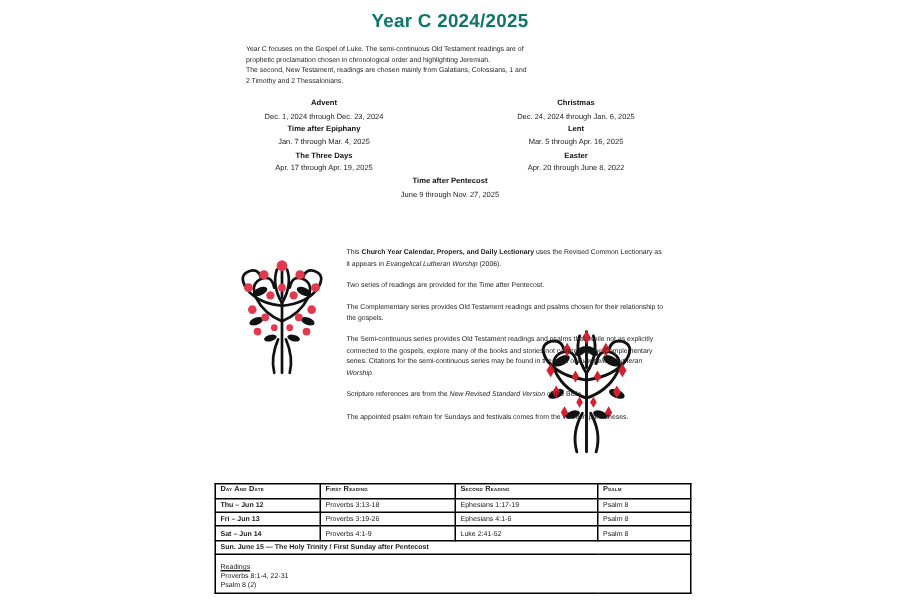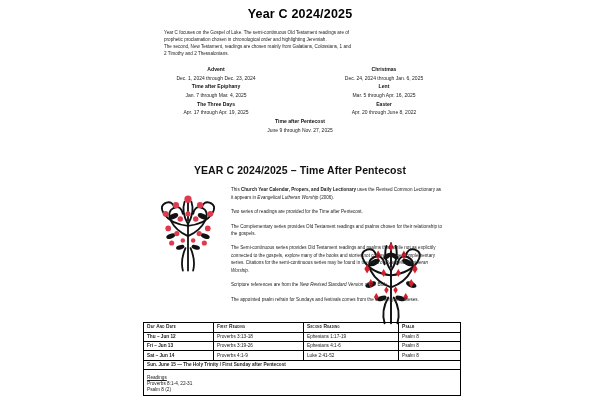--- a/index.html
+++ b/index.html
@@ -24,21 +24,21 @@
 
   
   .sec1 {
     padding-top: 7px;
   }
   .doc-title {
     text-align: center;
     font-size: 12.5px;
     font-weight: bold;
     letter-spacing: .2px;
-    color: #000000;
+    color: #0f766e;
   }
   .intro {
     margin: 9px auto 0 auto;
     width: 272px;
     font-size: 4.6px;
     line-height: 1.52;
     color: #1c1c1c;
     text-align: left;
   }
   .intro p { margin: 0; }
@@ -207,21 +207,20 @@
 
       <div class="season-full">
         <div class="season-name">Time after Pentecost</div>
         <div class="season-range">June 9 through Nov. 27, 2025</div>
       </div>
     </div>
   </div>
 
   <div class="sec2">
 
-    <div class="sec2-title">YEAR C 2024/2025 – Time After Pentecost</div>
 
     <div class="sec2-body">
 
       <svg class="tree tree-a" viewBox="0 0 100 100">
         <g stroke="#111" stroke-width="2.1" fill="none" stroke-linecap="round">
           <path d="M50 96 L50 42"></path>
           <path d="M44 96 q-3 -12 3 -26"></path>
           <path d="M56 96 q3 -12 -3 -26"></path>
           <path d="M50 56 q-14 -6 -20 -18 q-5 -11 4 -15 q8 -3 10 7"></path>
           <path d="M50 56 q14 -6 20 -18 q5 -11 -4 -15 q-8 -3 -10 7"></path>

